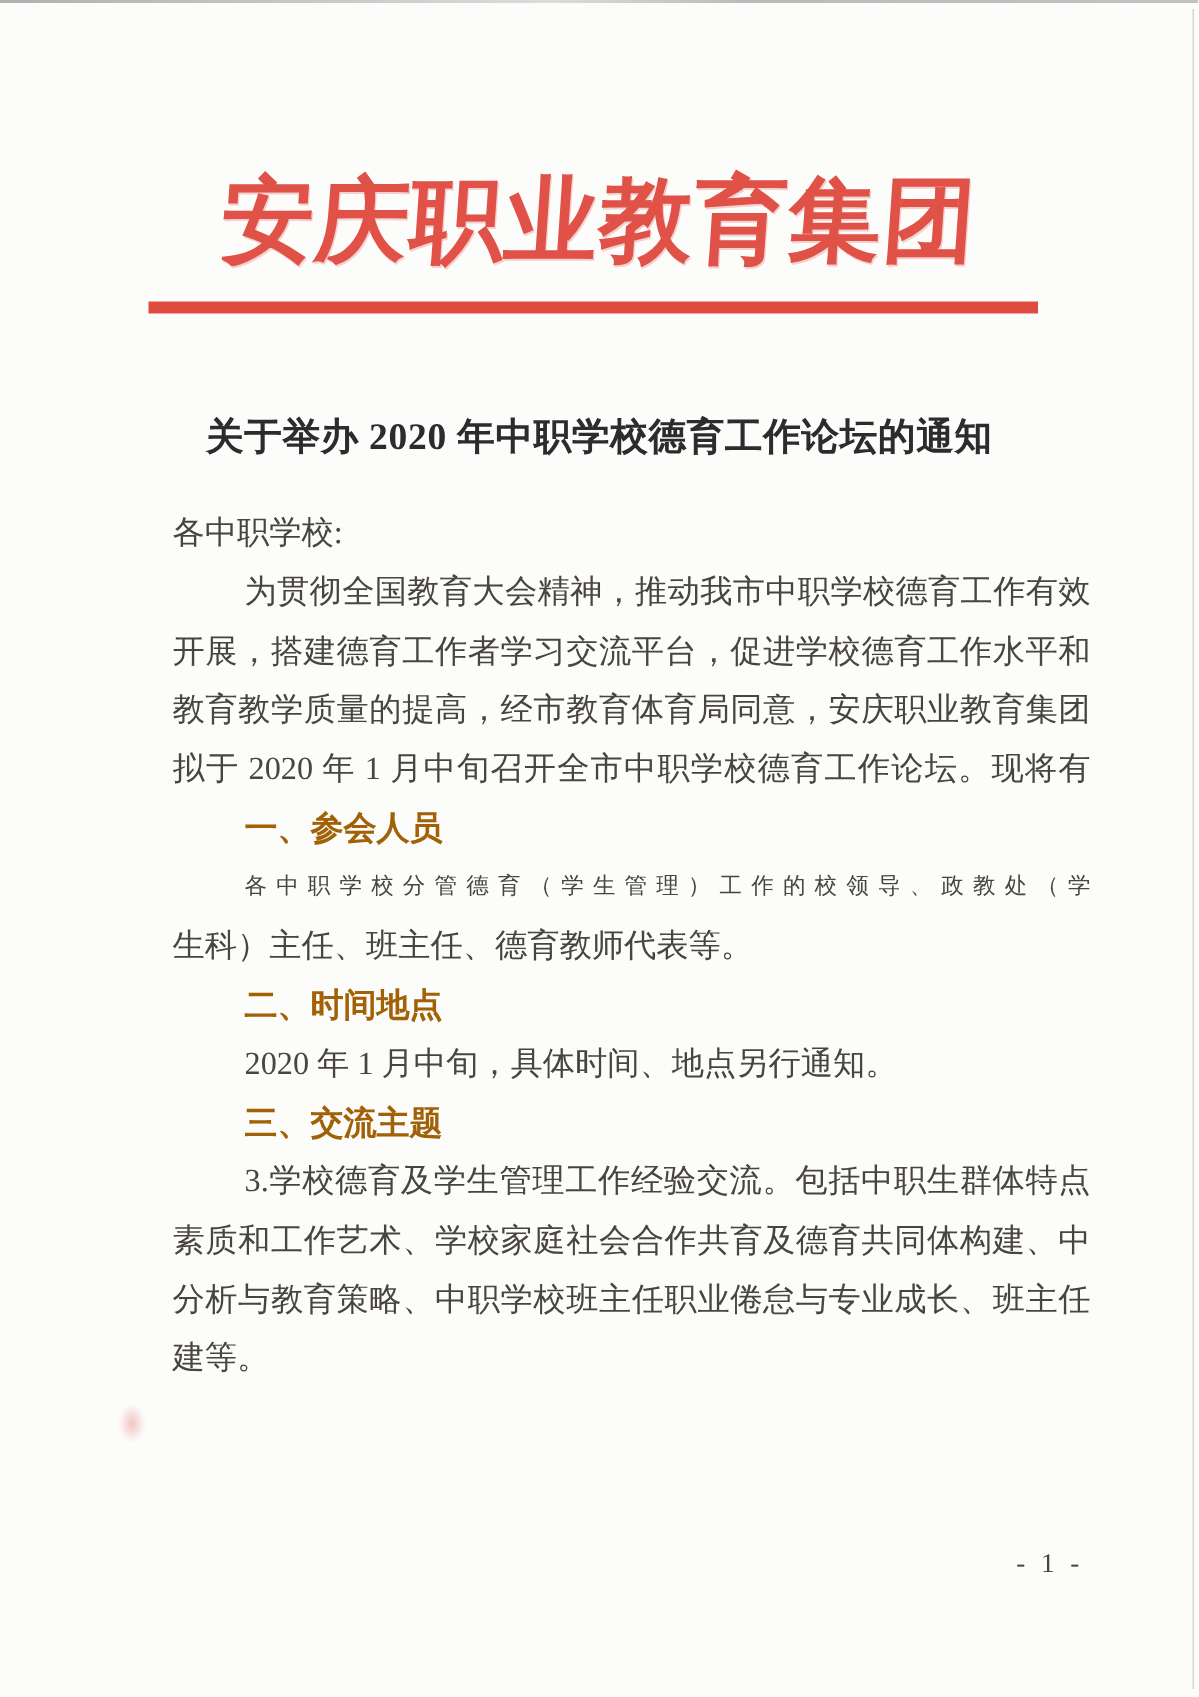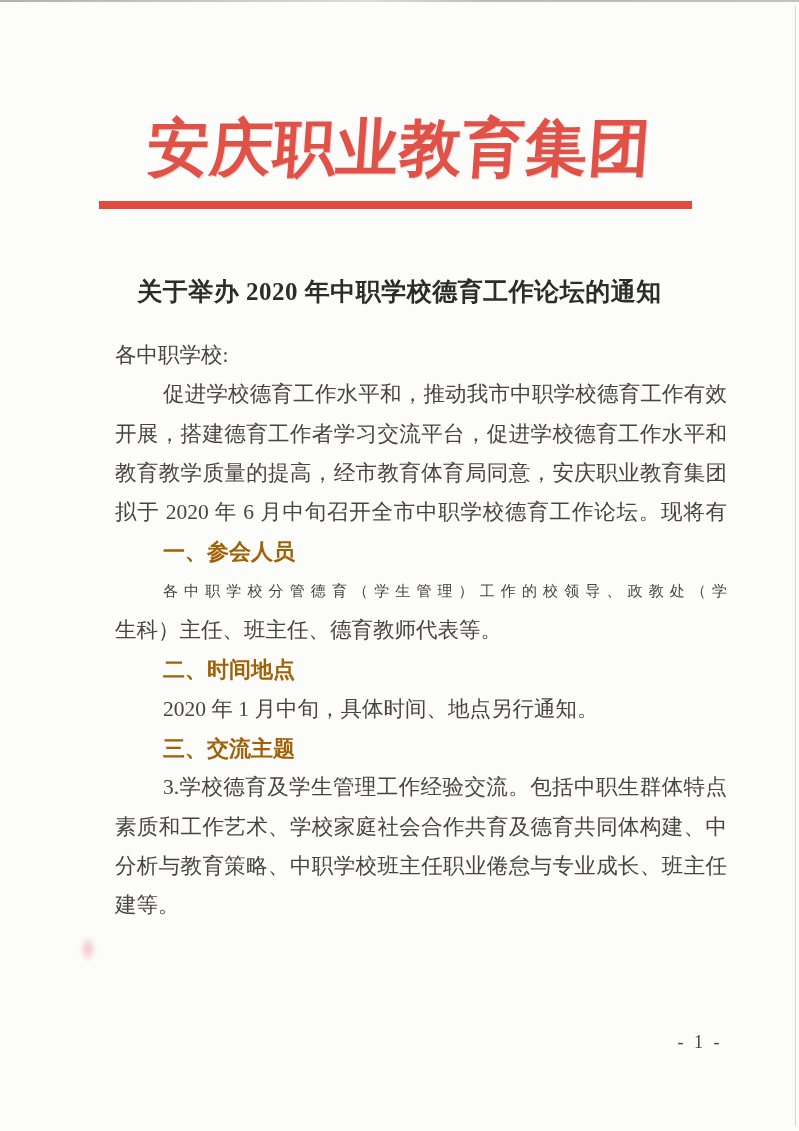--- a/index.html
+++ b/index.html
@@ -89,24 +89,24 @@
   <div class="scan-right"></div>
   <div class="smudge-pink"></div>
 
   <div class="masthead">安庆职业教育集团</div>
   <div class="rule"></div>
 
   <div class="doc-title">关于举办 2020 年中职学校德育工作论坛的通知</div>
 
   <div class="body-block">
       <div class="line">各中职学校:</div>
-      <div class="line indent stretch">促进学校德育工作水平和，推动我市中职学校德育工作有效</div>
+      <div class="line indent stretch">为贯彻全国教育大会精神，推动我市中职学校德育工作有效</div>
       <div class="line stretch">开展，搭建德育工作者学习交流平台，促进学校德育工作水平和</div>
       <div class="line stretch">教育教学质量的提高，经市教育体育局同意，安庆职业教育集团</div>
-      <div class="line stretch">拟于 2020 年 6 月中旬召开全市中职学校德育工作论坛。现将有</div>
+      <div class="line stretch">拟于 2020 年 1 月中旬召开全市中职学校德育工作论坛。现将有</div>
       <div class="line indent bold">一、参会人员</div>
       <div class="line indent stretch" style="font-size: 15px;">各中职学校分管德育（学生管理）工作的校领导、政教处（学</div>
       <div class="line">生科）主任、班主任、德育教师代表等。</div>
       <div class="line indent bold">二、时间地点</div>
       <div class="line indent">2020 年 1 月中旬，具体时间、地点另行通知。</div>
       <div class="line indent bold">三、交流主题</div>
       <div class="line indent stretch">3.学校德育及学生管理工作经验交流。包括中职生群体特点</div>
       <div class="line stretch">素质和工作艺术、学校家庭社会合作共育及德育共同体构建、中</div>
       <div class="line stretch">分析与教育策略、中职学校班主任职业倦怠与专业成长、班主任</div>
       <div class="line">建等。</div>

